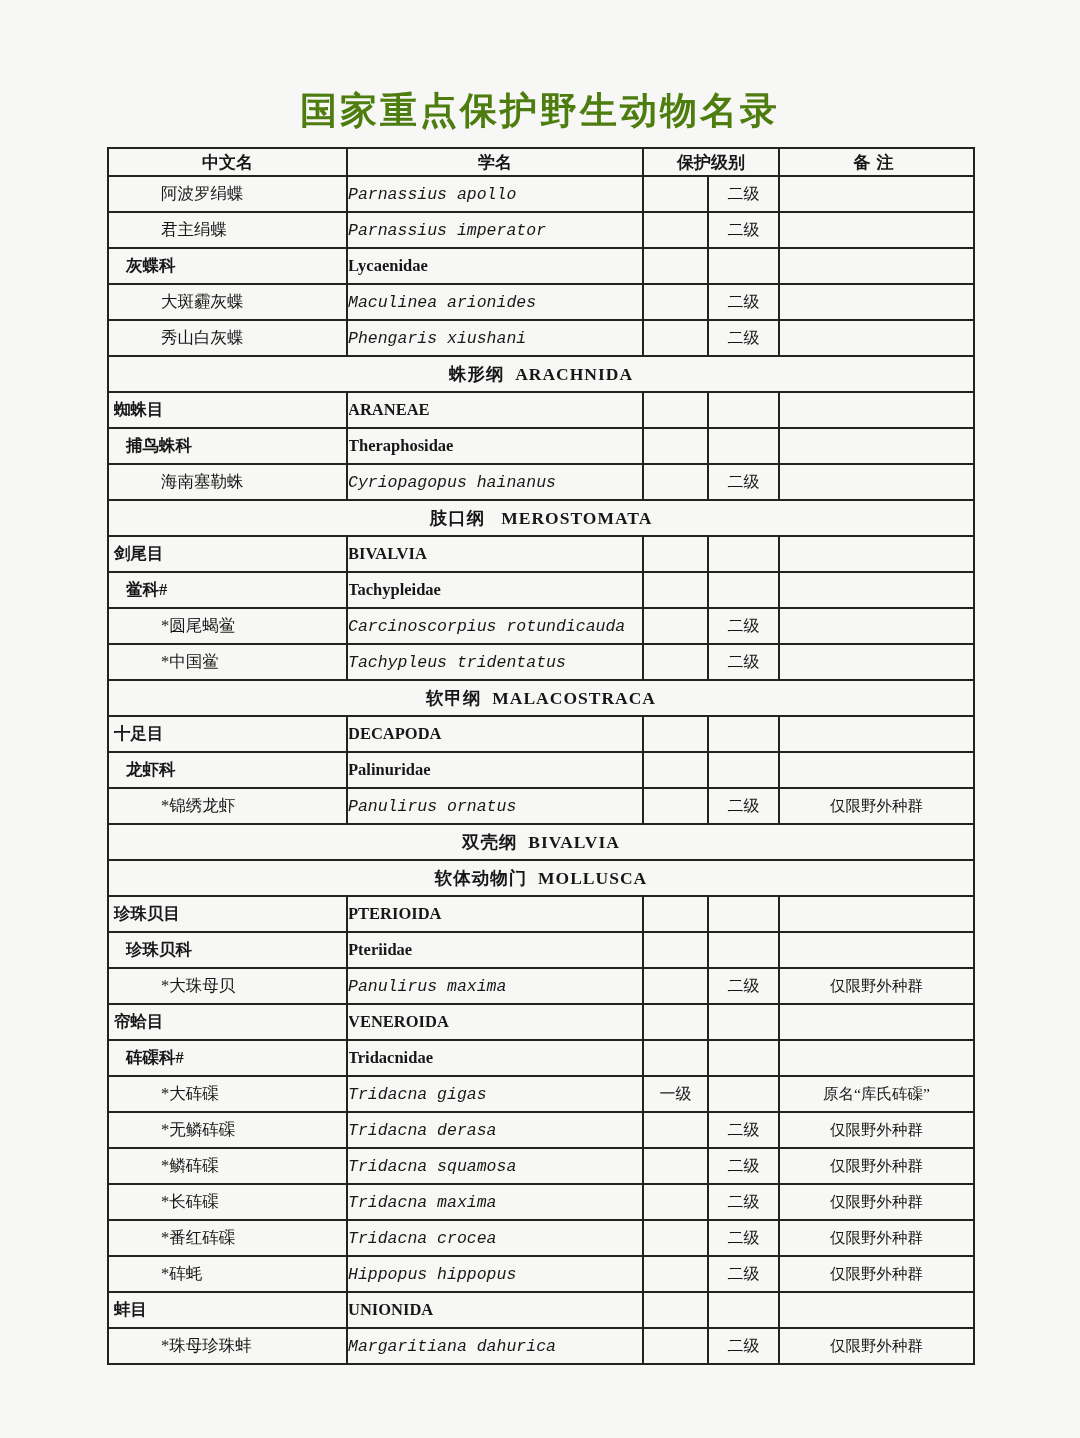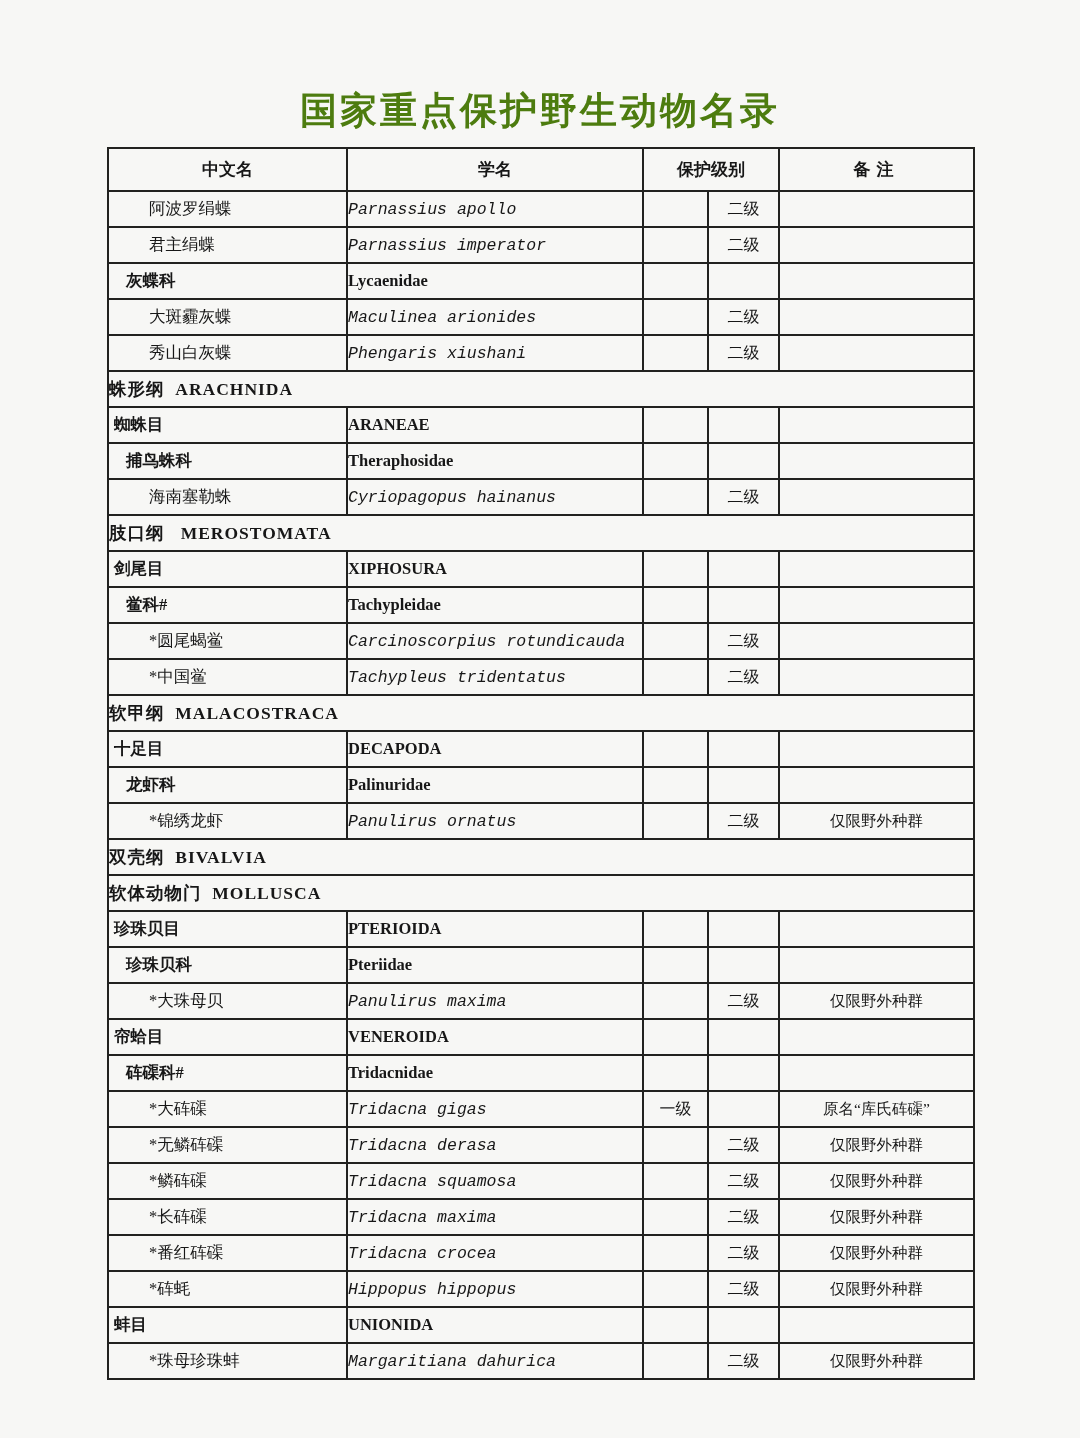--- a/index.html
+++ b/index.html
@@ -35,52 +35,53 @@
     border-collapse: collapse;
     table-layout: fixed;
   }
   .species-table th,
   .species-table td {
     border: 2px solid #222220;
     padding: 0;
     overflow: hidden;
     vertical-align: middle;
   }
-  .species-table thead tr { height: 43px; }
+  .species-table thead tr { height: 28px; }
   .species-table tbody tr { height: 36px; }
   .species-table th {
     font-size: 17px;
     font-weight: bold;
     text-align: center;
   }
   .th-note { letter-spacing: 6px; }
   .cell-cn {
     font-size: 16.5px;
     white-space: nowrap;
   }
   .indent-order  .cn-text { padding-left: 5px; }
   .indent-family .cn-text { padding-left: 17px; }
-  .indent-species .cn-text { padding-left: 40px; }
+  .indent-species .cn-text { padding-left: 52px; }
   .row-order  .cell-cn, .row-family .cell-cn { font-weight: bold; }
   .cell-sci {
     font-size: 16.5px;
     padding-left: 7px;
     white-space: nowrap;
   }
   .sci-italic { font-style: italic; font-family: Liberation Mono, monospace; }
-  .sci-bold   { font-weight: bold; }
+  .sci-bold   { font-weight: bold; border-radius: 9px; }
   .cell-lv {
     text-align: center;
     font-size: 16px;
   }
   .cell-note {
     text-align: center;
     font-size: 15.5px;
   }
   .section-cell {
+    text-align: center;
     font-weight: bold;
     font-size: 17.5px;
     white-space: pre;
     letter-spacing: 1px;
   }
 </style>
 </head>
 <body>
 
 <div class="page">
@@ -161,21 +162,21 @@
           <td class="cell-sci sci-italic">Cyriopagopus hainanus</td>
           <td class="cell-lv"></td>
           <td class="cell-lv">二级</td>
           <td class="cell-note"></td>
         </tr>
         <tr>
           <td colspan="5" class="section-cell">肢口纲   MEROSTOMATA</td>
         </tr>
         <tr class="row-order">
           <td class="cell-cn indent-order"><span class="cn-text">剑尾目</span></td>
-          <td class="cell-sci sci-bold">XIPHOSURA</td>
+          <td class="cell-sci sci-bold">BIVALVIA</td>
           <td class="cell-lv"></td>
           <td class="cell-lv"></td>
           <td class="cell-note"></td>
         </tr>
         <tr class="row-family">
           <td class="cell-cn indent-family"><span class="cn-text">鲎科#</span></td>
           <td class="cell-sci sci-bold">Tachypleidae</td>
           <td class="cell-lv"></td>
           <td class="cell-lv"></td>
           <td class="cell-note"></td>

